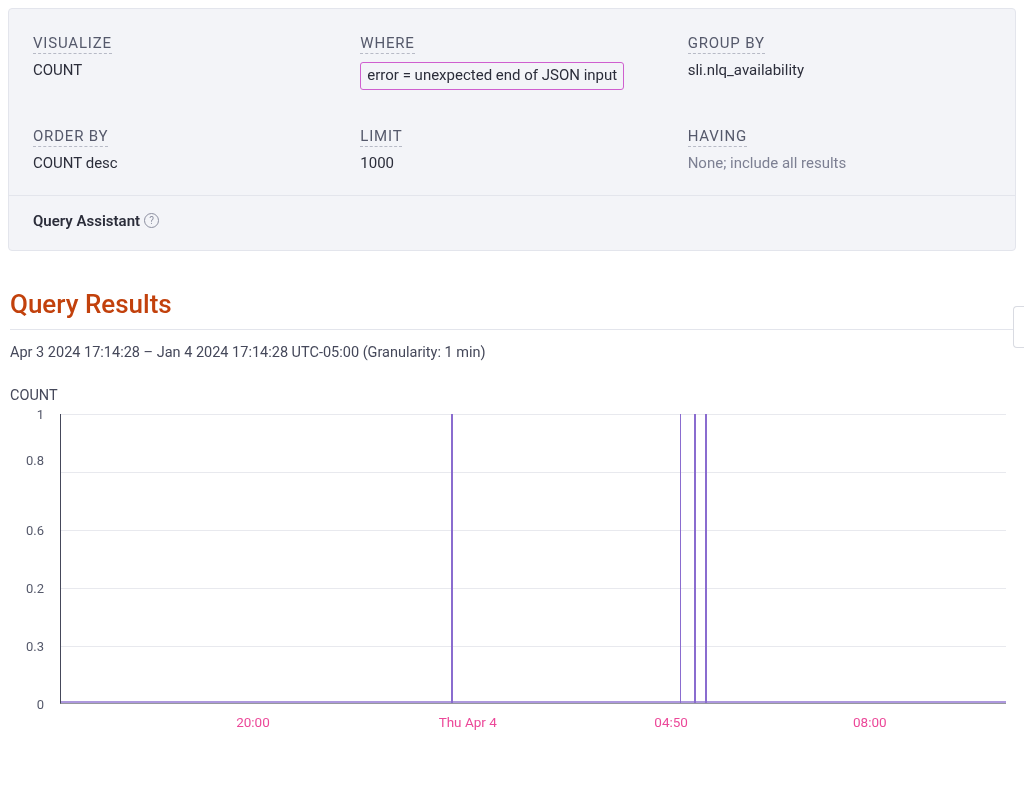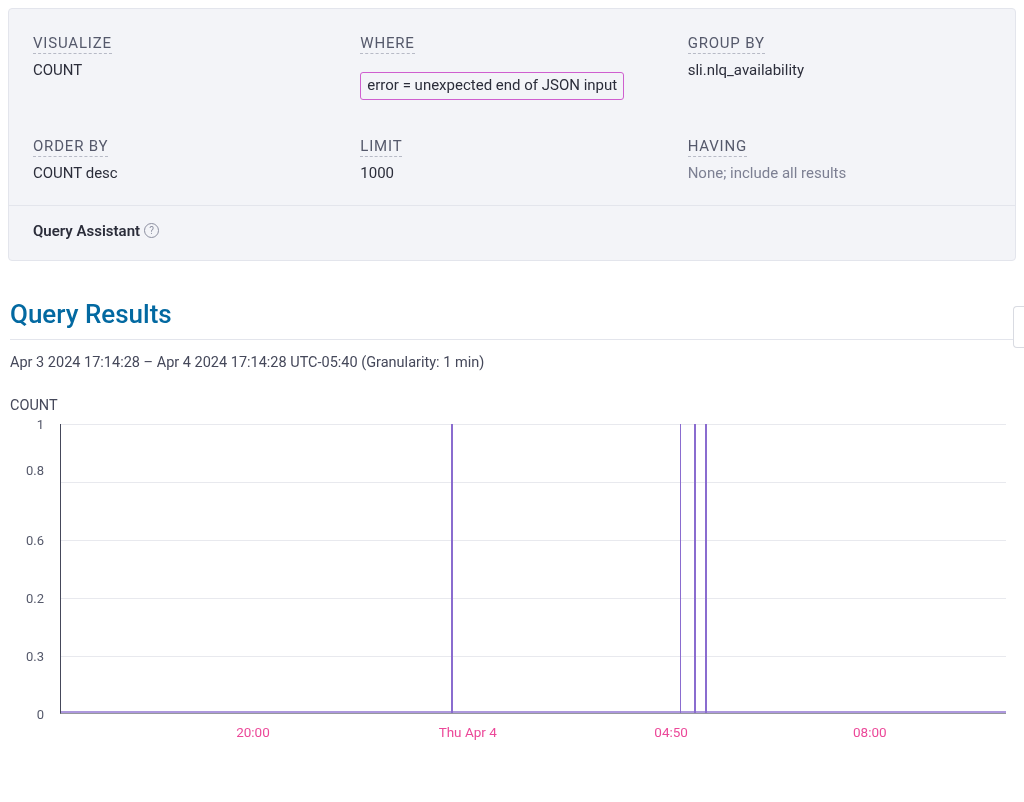--- a/index.html
+++ b/index.html
@@ -37,21 +37,21 @@
     font-size: 15px;
     color: #2b2d3a;
     line-height: 1.45;
   }
   .qb-value.muted { color: #7d8093; }
   .highlight-pill {
     border: 1.5px solid #cf5fcf;
     border-radius: 3px;
     padding: 2px 6px;
     display: inline-block;
-    margin-top: 12px;
+    margin-top: 2px;
   }
   .qb-divider {
     border-top: 1px solid #e3e5ec;
   }
   .query-assistant {
     padding: 16px 24px 20px 24px;
     display: flex;
     align-items: center;
     gap: 4px;
   }
@@ -73,21 +73,21 @@
   }
   .results-section { padding: 8px 10px 0 10px; }
   .results-header {
     display: flex;
     align-items: center;
     justify-content: space-between;
   }
   .results-title {
     font-size: 26px;
     font-weight: 500;
-    color: #0369a1;
+    color: #c2410c;
     padding: 22px 0 10px 0;
   }
   .results-divider {
     border-bottom: 1px solid #e3e5ec;
     margin-bottom: 14px;
   }
   .results-meta {
     font-size: 14.5px;
     color: #45485a;
     margin-bottom: 26px;
@@ -209,21 +209,21 @@
     <span class="qa-label">Query Assistant</span>
     <span class="help-icon">?</span>
   </div>
 </div>
 
 <div class="results-section">
   <div class="results-header">
     <div class="results-title">Query Results</div>
   </div>
   <div class="results-divider"></div>
-  <div class="results-meta">Apr 3 2024 17:14:28 – Apr 4 2024 17:14:28 UTC-05:40 (Granularity: 1 min)</div>
+  <div class="results-meta">Apr 3 2024 17:14:28 – Jan 4 2024 17:14:28 UTC-05:00 (Granularity: 1 min)</div>
 
   <div class="chart-title">COUNT</div>
 
   <div class="chart-wrap">
 
     <div class="y-tick" style="top:0px">1</div>
     <div class="gridline" style="top:0px"></div>
     <div class="y-tick" style="top:46px">0.8</div>
     <div class="gridline" style="top:58px"></div>
     <div class="y-tick" style="top:116px">0.6</div>

